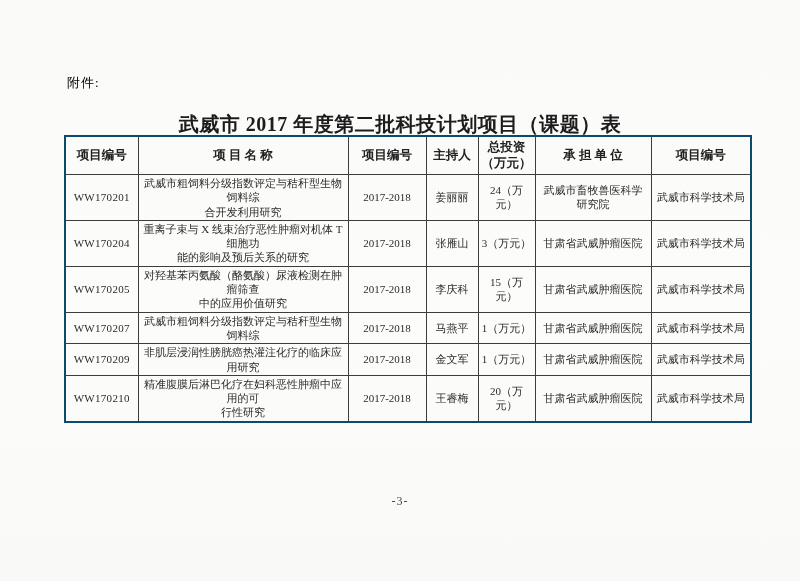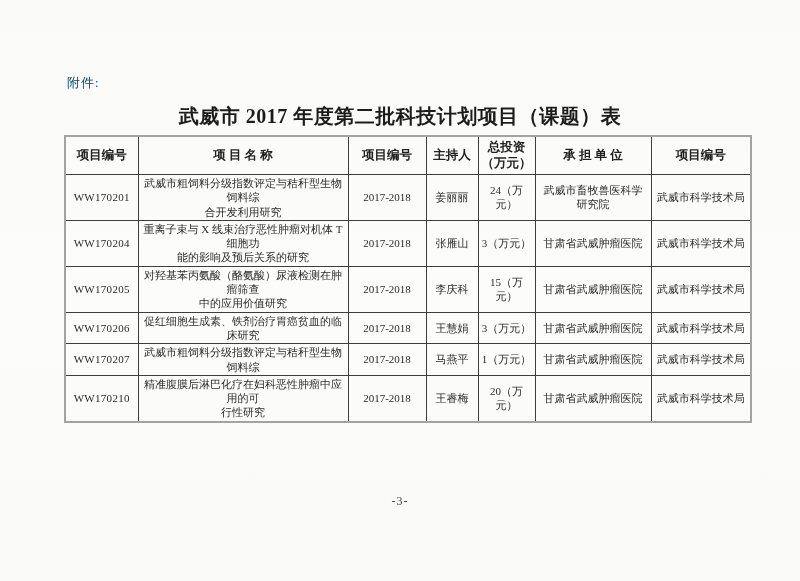--- a/index.html
+++ b/index.html
@@ -6,39 +6,39 @@
   body{
     width:800px;height:581px;
     background:linear-gradient(180deg,#fafaf8 0%,#fcfcfb 55%,#f9f9f7 100%);
     font-family:"Liberation Serif",serif;
     color:#222;
     position:relative;
     overflow:hidden;
   }
   .attachment{
     position:absolute;left:67px;top:74px;
-    font-size:13px;color:#0c4a6e;letter-spacing:1px;
+    font-size:13px;color:#000000;letter-spacing:1px;
   }
   .title{
-    position:absolute;left:0;right:0;top:95px;margin:8px;
+    position:absolute;left:0;right:0;top:95px;margin:16px;
     text-align:center;
     font-size:20px;font-weight:bold;color:#1c1c1c;
     letter-spacing:0.5px;
     font-family:"Liberation Serif",serif;
   }
   table.projects{
     position:absolute;left:64px;top:135px;
     width:686px;
     border-collapse:collapse;table-layout:fixed;
     background:transparent;
   }
   table.projects,table.projects th,table.projects td{
     border:1px solid #3d3d3d;
   }
-  table.projects{border:2px solid #a3a3a3;}
+  table.projects{border:2px solid #0c4a6e;}
   table.projects th{
     font-size:12.5px;font-weight:bold;color:#222;
     height:33px;padding:2px;text-align:center;vertical-align:middle;
     white-space:pre-line;line-height:1.25;
   }
   table.projects td{
     font-size:11px;color:#2b2b2b;
     height:28px;padding:1px 3px;
     text-align:center;vertical-align:middle;
     white-space:pre-line;line-height:1.3;
@@ -106,33 +106,33 @@
     <td class="code-cell">WW170205</td>
     <td class="name-cell">对羟基苯丙氨酸（酪氨酸）尿液检测在肿瘤筛查
 中的应用价值研究</td>
     <td>2017-2018</td>
     <td>李庆科</td>
     <td>15（万元）</td>
     <td>甘肃省武威肿瘤医院</td>
     <td>武威市科学技术局</td>
   </tr>
         <tr>
-    <td class="code-cell">WW170206</td>
-    <td class="name-cell">促红细胞生成素、铁剂治疗胃癌贫血的临床研究</td>
+    <td class="code-cell">WW170207</td>
+    <td class="name-cell">武威市粗饲料分级指数评定与秸秆型生物饲料综</td>
     <td>2017-2018</td>
-    <td>王慧娟</td>
-    <td>3（万元）</td>
+    <td>马燕平</td>
+    <td>1（万元）</td>
     <td>甘肃省武威肿瘤医院</td>
     <td>武威市科学技术局</td>
   </tr>
         <tr>
-    <td class="code-cell">WW170207</td>
-    <td class="name-cell">武威市粗饲料分级指数评定与秸秆型生物饲料综</td>
+    <td class="code-cell">WW170209</td>
+    <td class="name-cell">非肌层浸润性膀胱癌热灌注化疗的临床应用研究</td>
     <td>2017-2018</td>
-    <td>马燕平</td>
+    <td>金文军</td>
     <td>1（万元）</td>
     <td>甘肃省武威肿瘤医院</td>
     <td>武威市科学技术局</td>
   </tr>
         <tr>
     <td class="code-cell">WW170210</td>
     <td class="name-cell">精准腹膜后淋巴化疗在妇科恶性肿瘤中应用的可
 行性研究</td>
     <td>2017-2018</td>
     <td>王睿梅</td>

